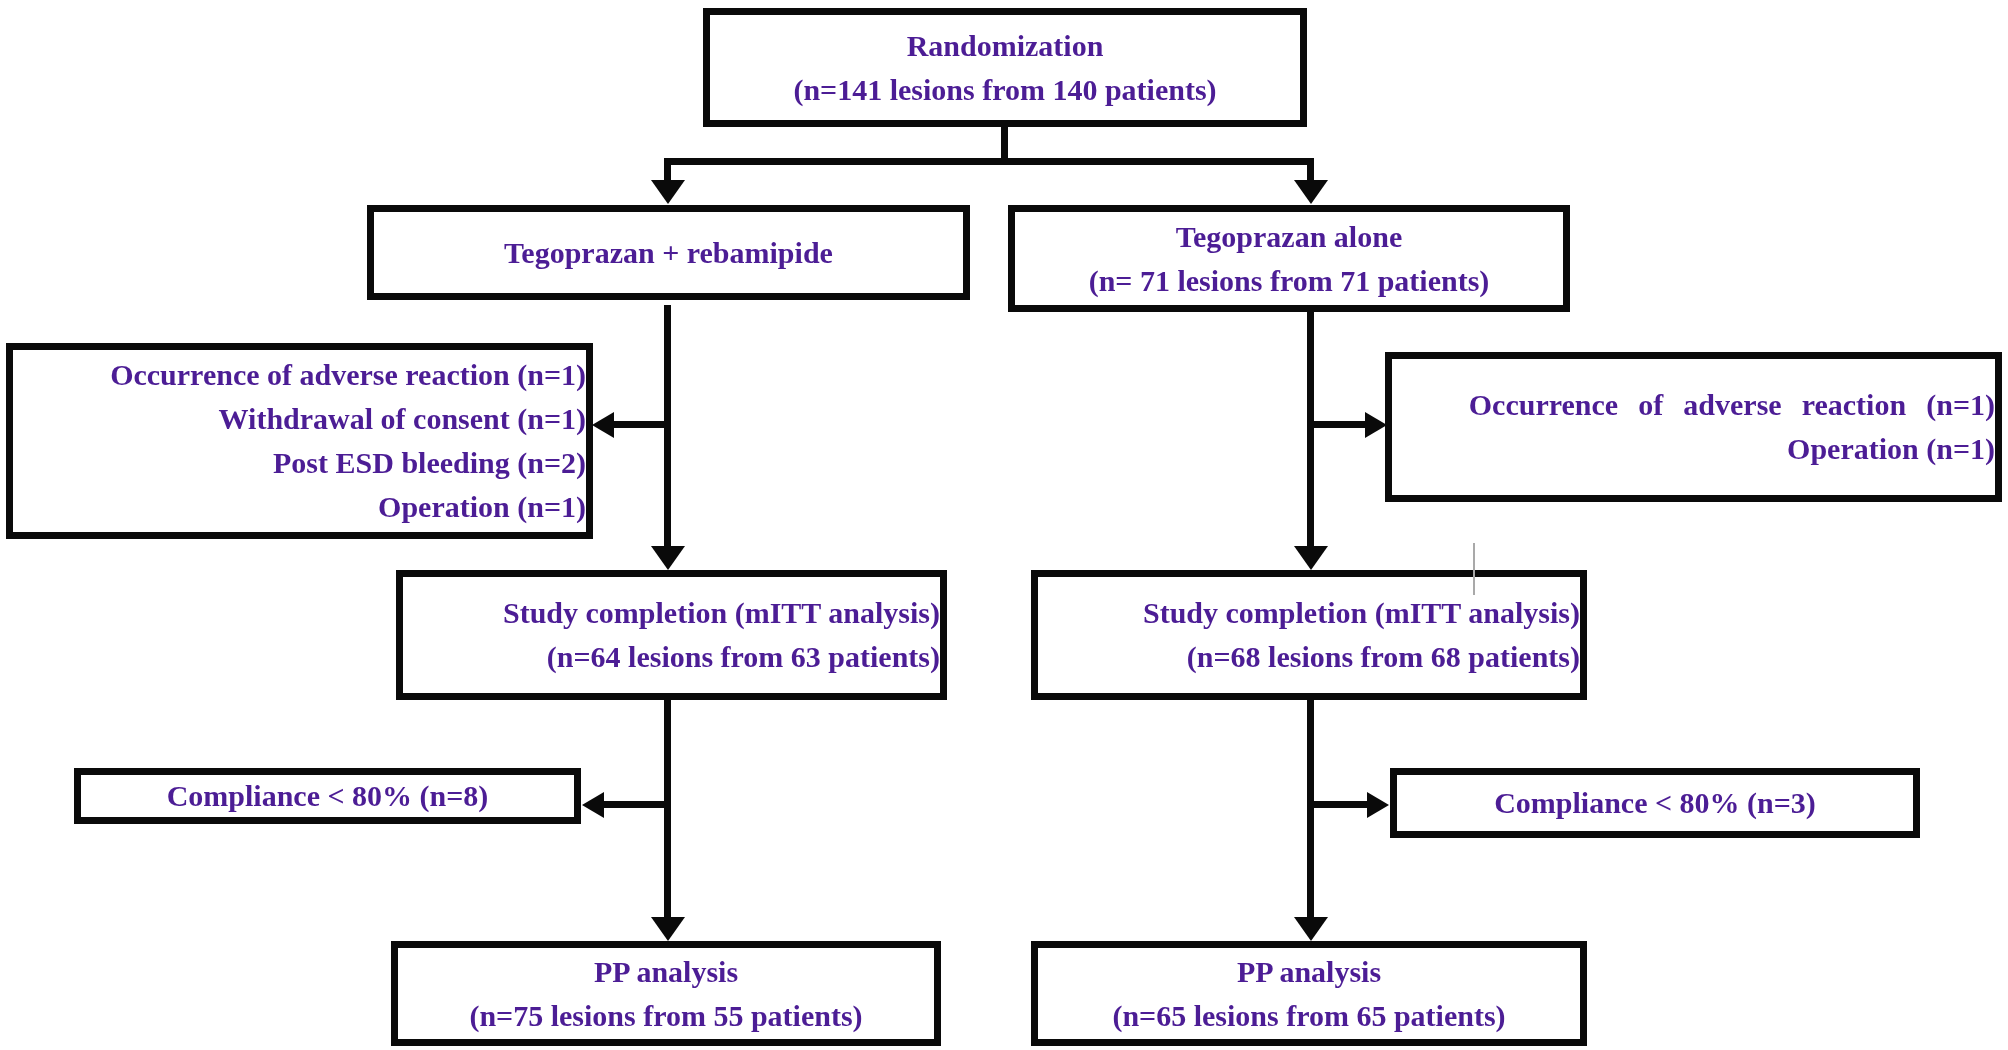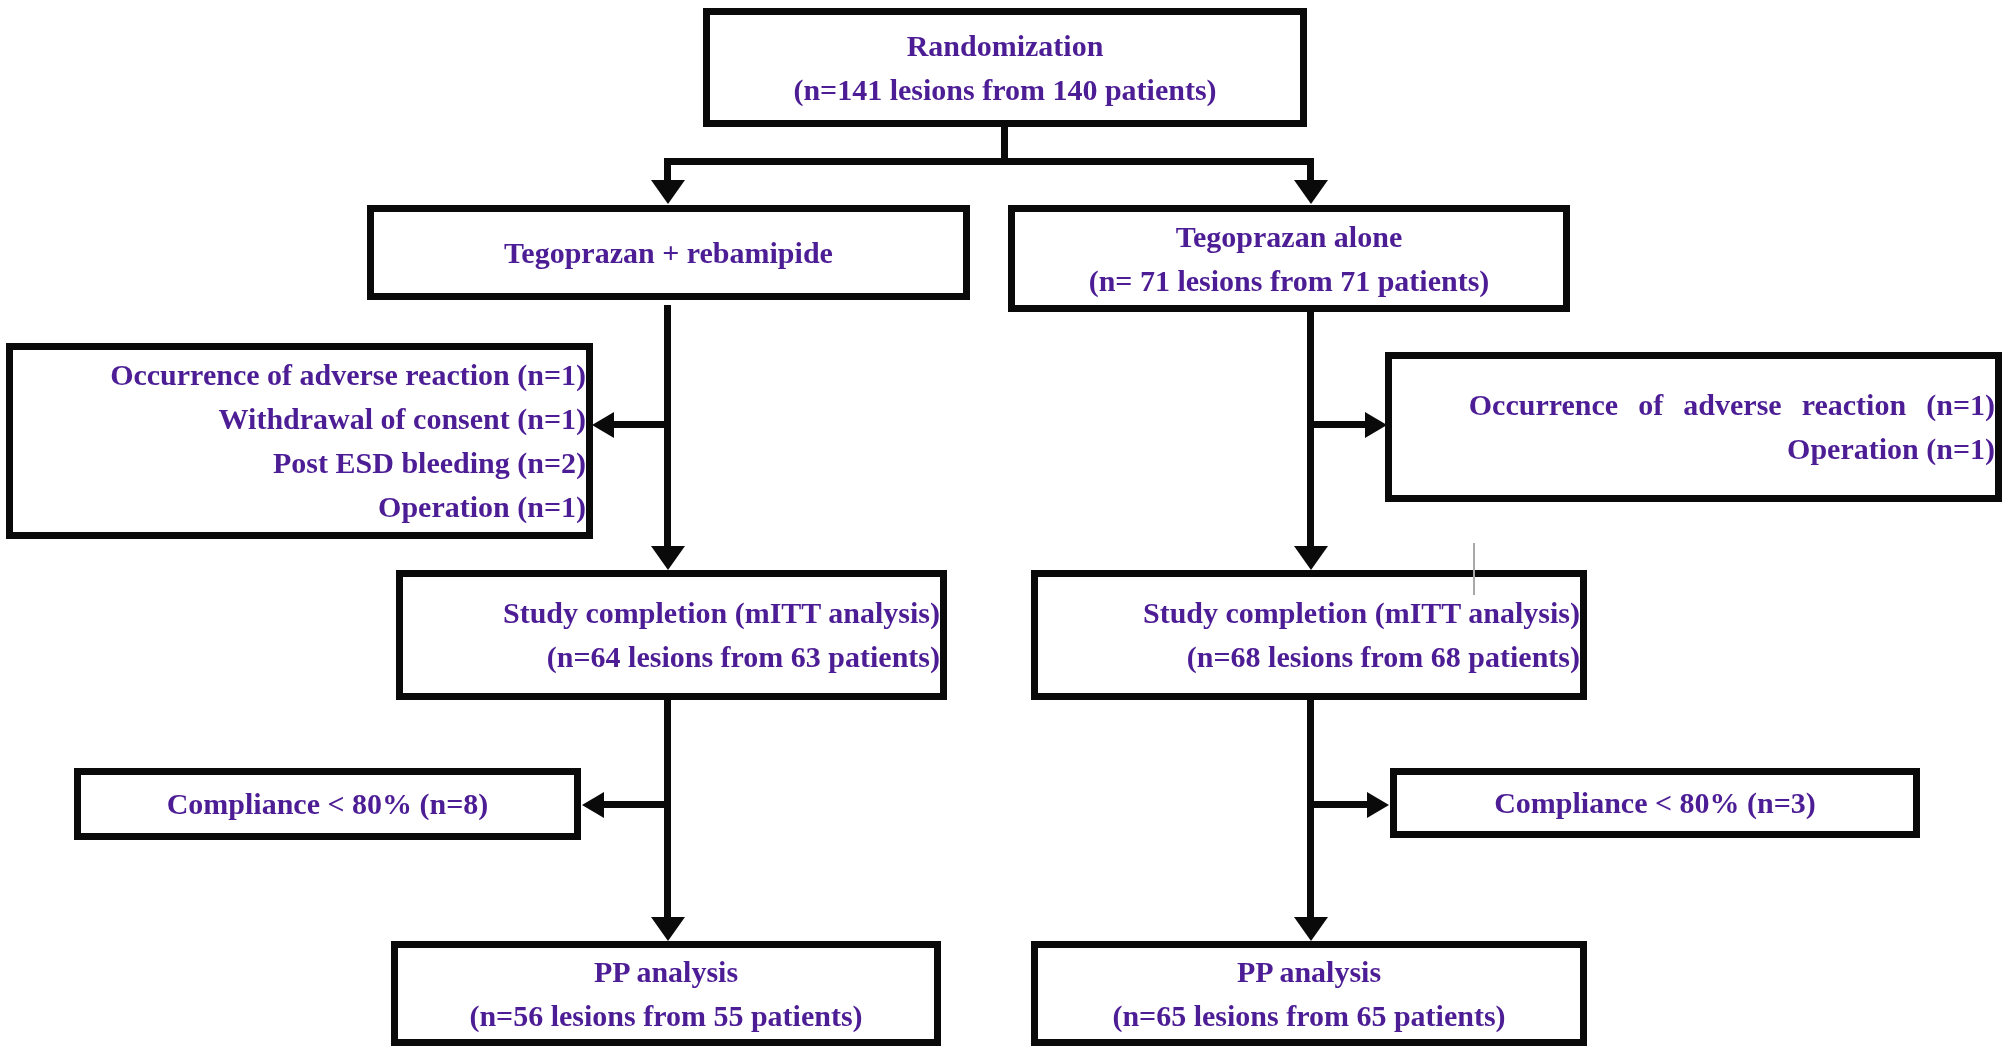--- a/index.html
+++ b/index.html
@@ -39,21 +39,21 @@
   .spread { word-spacing: 0.42em; }
 
   
   #box-randomization   { left: 703px;  top: 8px;   width: 604px; height: 119px; }
   #box-arm-left        { left: 367px;  top: 205px; width: 603px; height: 95px; }
   #box-arm-right       { left: 1008px; top: 205px; width: 562px; height: 107px; }
   #box-excluded-left   { left: 6px;    top: 343px; width: 587px; height: 196px; padding-left: 20px; }
   #box-excluded-right  { left: 1385px; top: 352px; width: 617px; height: 150px; padding-left: 22px; }
   #box-mitt-left       { left: 396px;  top: 570px; width: 551px; height: 130px; padding-left: 26px; }
   #box-mitt-right      { left: 1031px; top: 570px; width: 556px; height: 130px; padding-left: 26px; }
-  #box-compliance-left { left: 74px;   top: 768px; width: 507px; height: 72px; }
+  #box-compliance-left { left: 74px;   top: 768px; width: 507px; height: 56px; }
   #box-compliance-right{ left: 1390px; top: 768px; width: 530px; height: 70px; }
   #box-pp-left         { left: 391px;  top: 941px; width: 550px; height: 105px; }
   #box-pp-right        { left: 1031px; top: 941px; width: 556px; height: 105px; }
 
   
   #stub-top            { left: 1001px; top: 122px; width: 7px;   height: 43px; }
   #split-line          { left: 664px;  top: 158px; width: 650px; height: 7px; }
   #stem-left           { left: 664px;  top: 158px; width: 7px;   height: 24px; }
   #stem-right          { left: 1307px; top: 158px; width: 7px;   height: 24px; }
   #head-arm-left       { left: 651px;  top: 180px; }
@@ -149,21 +149,21 @@
   <div class="box center" id="box-compliance-left">
     <div>Compliance &lt; 80% (n=8)</div>
   </div>
 
   <div class="box center" id="box-compliance-right">
     <div>Compliance &lt; 80% (n=3)</div>
   </div>
 
   <div class="box center" id="box-pp-left">
     <div>PP analysis</div>
-    <div>(n=56 lesions from 55 patients)</div>
+    <div>(n=75 lesions from 55 patients)</div>
   </div>
 
   <div class="box center" id="box-pp-right">
     <div>PP analysis</div>
     <div>(n=65 lesions from 65 patients)</div>
   </div>
 
 </div>
 
 </body></html>

